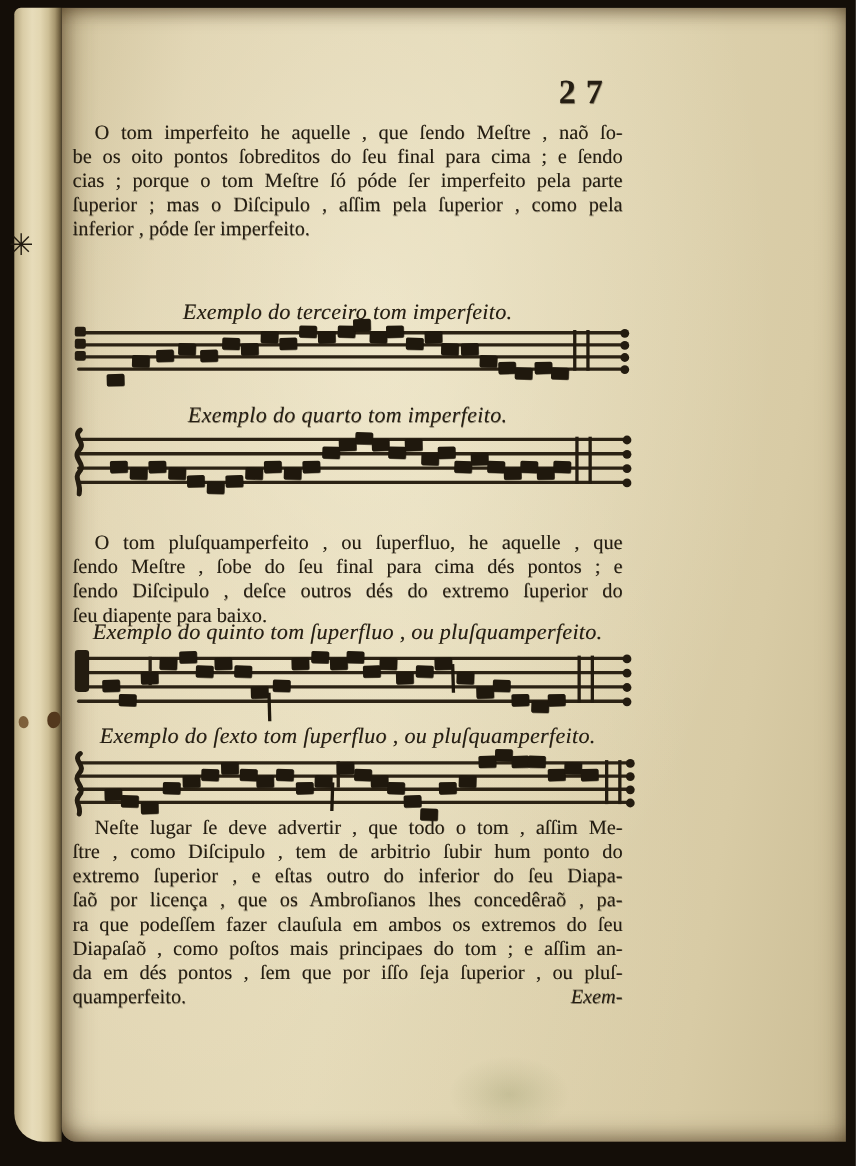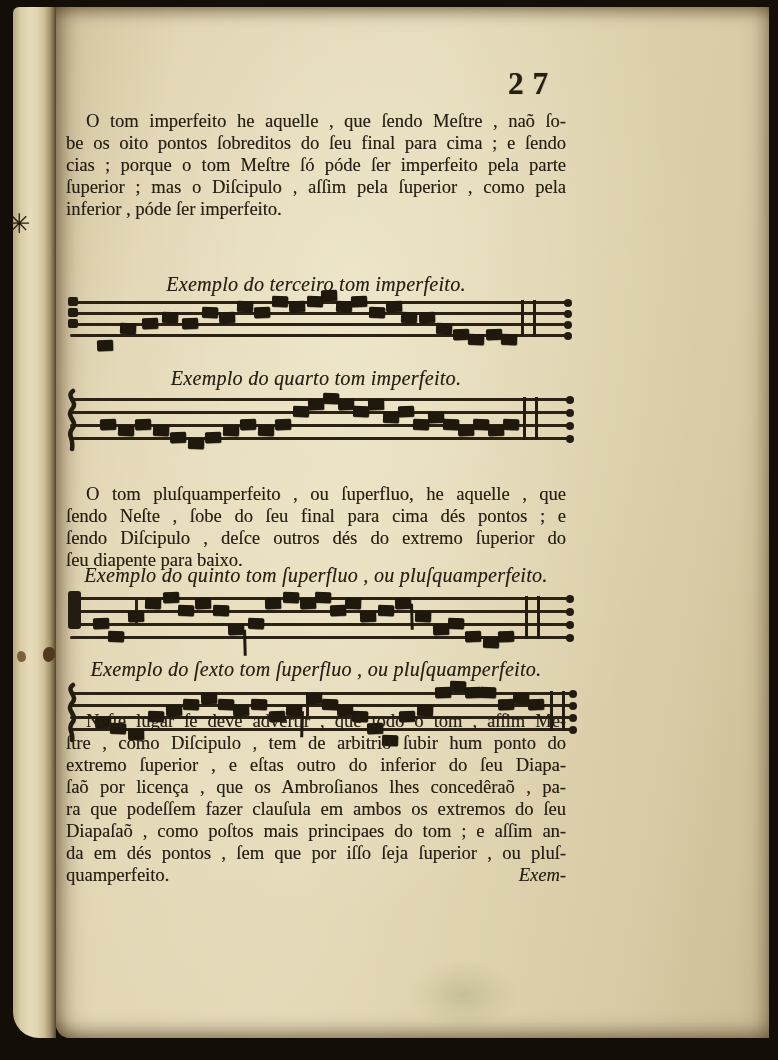--- a/index.html
+++ b/index.html
@@ -29,21 +29,21 @@
     font-size:27px;color:#20190f;}
   .title{position:absolute;left:120px;top:58px;width:400px;text-align:center;
     font-style:italic;font-weight:bold;font-size:38px;letter-spacing:1.5px;
     text-shadow:.4px .4px .8px rgba(40,30,15,.55);}
   .pagenum{position:absolute;left:508px;top:66px;width:100px;font-size:31px;font-weight:bold;
     letter-spacing:9px;text-shadow:.4px .4px .8px rgba(40,30,15,.55);}
   .para{position:absolute;width:500px;font-size:18.5px;line-height:22px;
     text-shadow:.3px .3px .6px rgba(40,30,15,.45);}
   .p1{left:66px;top:110px;}
   .p2{left:66px;top:463px;margin-top:20px;}
-  .p3{left:66px;top:710px;}
+  .p3{left:66px;top:742px;}
   .jline{text-align:justify;text-align-last:justify;height:22px;white-space:nowrap;}
   .lines .jline:first-child{text-indent:20px;}
   .lastline{text-align:left;}
   .catchrow{display:flex;justify-content:space-between;align-items:baseline;}
   .catchword{font-style:italic;}
   .caption{position:absolute;left:66px;width:500px;text-align:center;font-style:italic;
     font-size:20px;letter-spacing:.3px;text-shadow:.3px .3px .6px rgba(40,30,15,.45);}
   .c1{top:273px;} .c2{top:367px;} .c3{top:564px;} .c4{top:658px;}
   
   .staff{position:absolute;}
@@ -164,21 +164,21 @@
       <div class="note" style="left: 387.5px; top: 32px; transform: rotate(-1.6deg);"></div>
       <div class="note" style="left: 402.5px; top: 25.5px; transform: rotate(1.8deg);"></div>
       <div class="note" style="left: 417.5px; top: 32px; transform: rotate(-1.6deg);"></div>
       <div class="note" style="left: 432.5px; top: 25.5px; transform: rotate(1.8deg);"></div>
       <div class="dbar" style="left: 452.5px; top: 4px; height: 43px;"></div>
     </div>
 
   <div class="para p2">
     <div class="lines">
         <div class="jline">O tom pluſquamperfeito , ou ſuperfluo, he aquelle , que</div>
-        <div class="jline">ſendo Neſte , ſobe do ſeu final para cima dés pontos ; e</div>
+        <div class="jline">ſendo Meſtre , ſobe do ſeu final para cima dés pontos ; e</div>
         <div class="jline">ſendo Diſcipulo , deſce outros dés do extremo ſuperior do</div>
       </div>
     <div class="lastline">ſeu diapente para baixo.</div>
   </div>
 
   <div class="caption c3">Exemplo do quinto tom ſuperfluo , ou pluſquamperfeito.</div>
   <div class="staff st3">
       <div class="sline" style="top: 5px;"></div>
       <div class="sline" style="top: 18px;"></div>
       <div class="sline" style="top: 31px;"></div>

